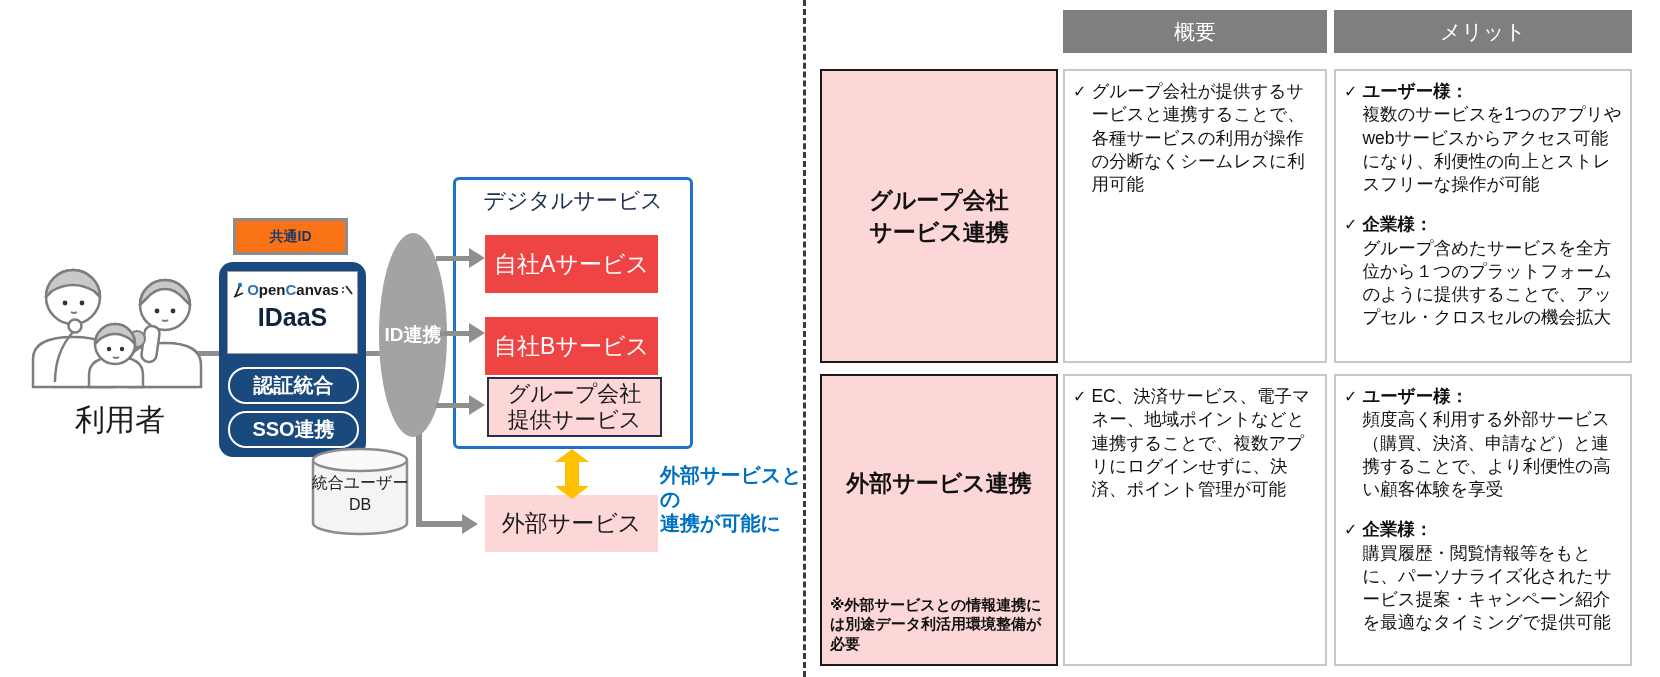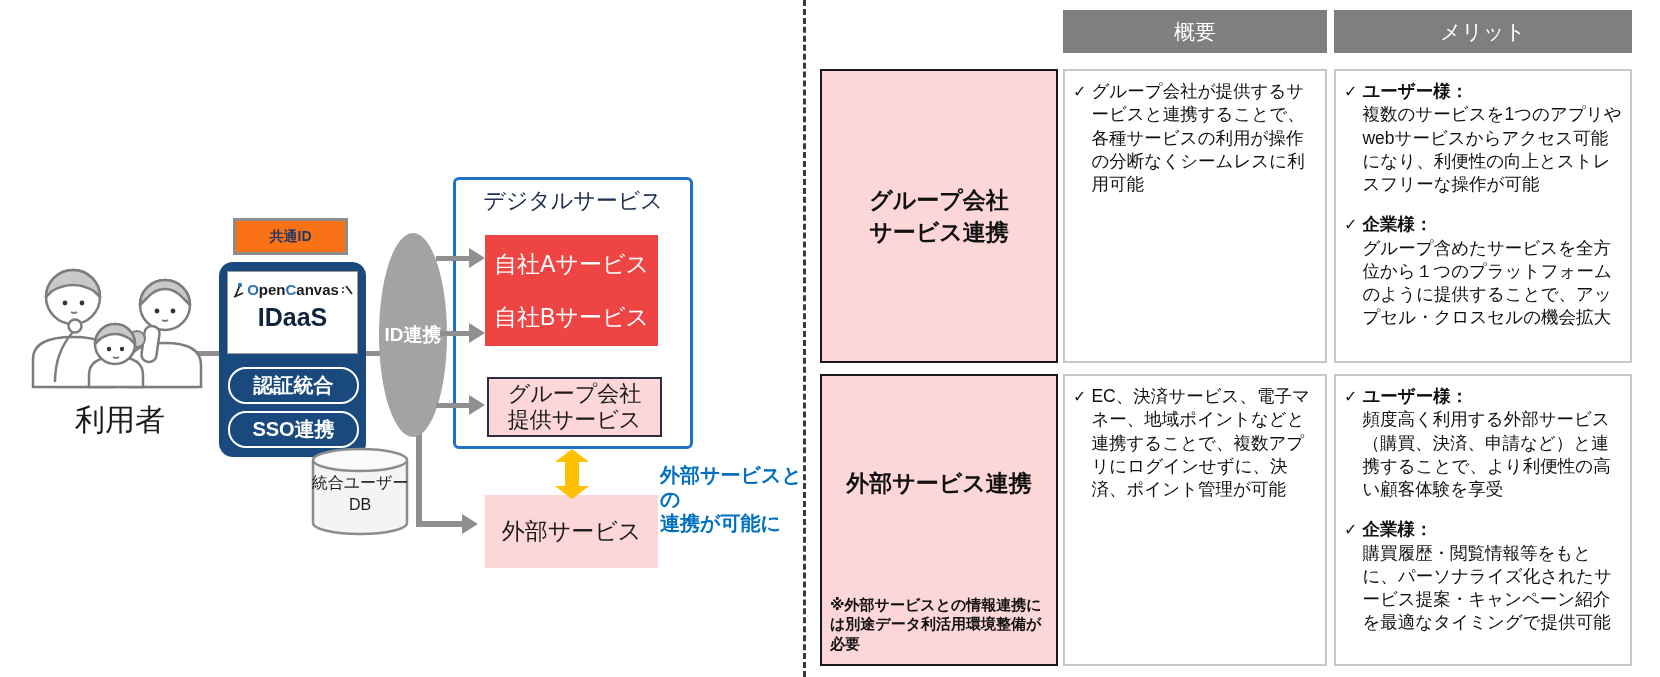--- a/index.html
+++ b/index.html
@@ -44,26 +44,26 @@
     border-left:16px solid #8f8f8f;z-index:3;}
   .elbow-v{left:416px;top:428px;width:6px;height:96px;background:#8f8f8f;z-index:1;}
   .elbow-h{left:416px;top:521px;width:48px;height:6px;background:#8f8f8f;z-index:1;}
 
   .blue-box{left:453px;top:177px;width:240px;height:272px;border:3px solid #1e72c8;border-radius:6px;
     box-sizing:border-box;background:#fff;z-index:1;}
   .digital-title{left:453px;top:186px;width:240px;text-align:center;font-size:22px;color:#203050;z-index:2;}
   .service-gray{left:485px;width:173px;height:58px;background:#ef4444;color:#fff;font-size:23px;
     display:flex;align-items:center;justify-content:center;z-index:2;}
   .service-a{top:235px;}
-  .service-b{top:288px;}
+  .service-b{top:317px;}
   .group-service{left:487px;top:377px;width:175px;height:60px;background:#fdd7d8;border:2px solid #2d2d44;
     box-sizing:border-box;display:flex;align-items:center;justify-content:center;text-align:center;
     font-size:22px;line-height:1.2;color:#1a1a1a;z-index:2;}
   .yellow-arrow{left:555px;top:449px;width:34px;height:50px;z-index:2;}
-  .external-service{left:485px;top:495px;width:173px;height:73px;background:#fdd7d8;
+  .external-service{left:485px;top:495px;width:173px;height:57px;background:#fdd7d8;
     display:flex;align-items:center;justify-content:center;font-size:23px;color:#1a1a1a;z-index:1;}
   .external-note{left:660px;top:463px;width:150px;font-size:20px;font-weight:bold;color:#0070c0;
     line-height:1.2;z-index:2;}
 
   
   .divider{left:803px;top:0;height:677px;width:0;border-left:3px dashed #3a3a3a;z-index:1;}
 
   
   .th{top:10px;height:43px;background:#7f7f7f;color:#fff;font-size:21px;
     display:flex;align-items:center;justify-content:center;z-index:1;}

